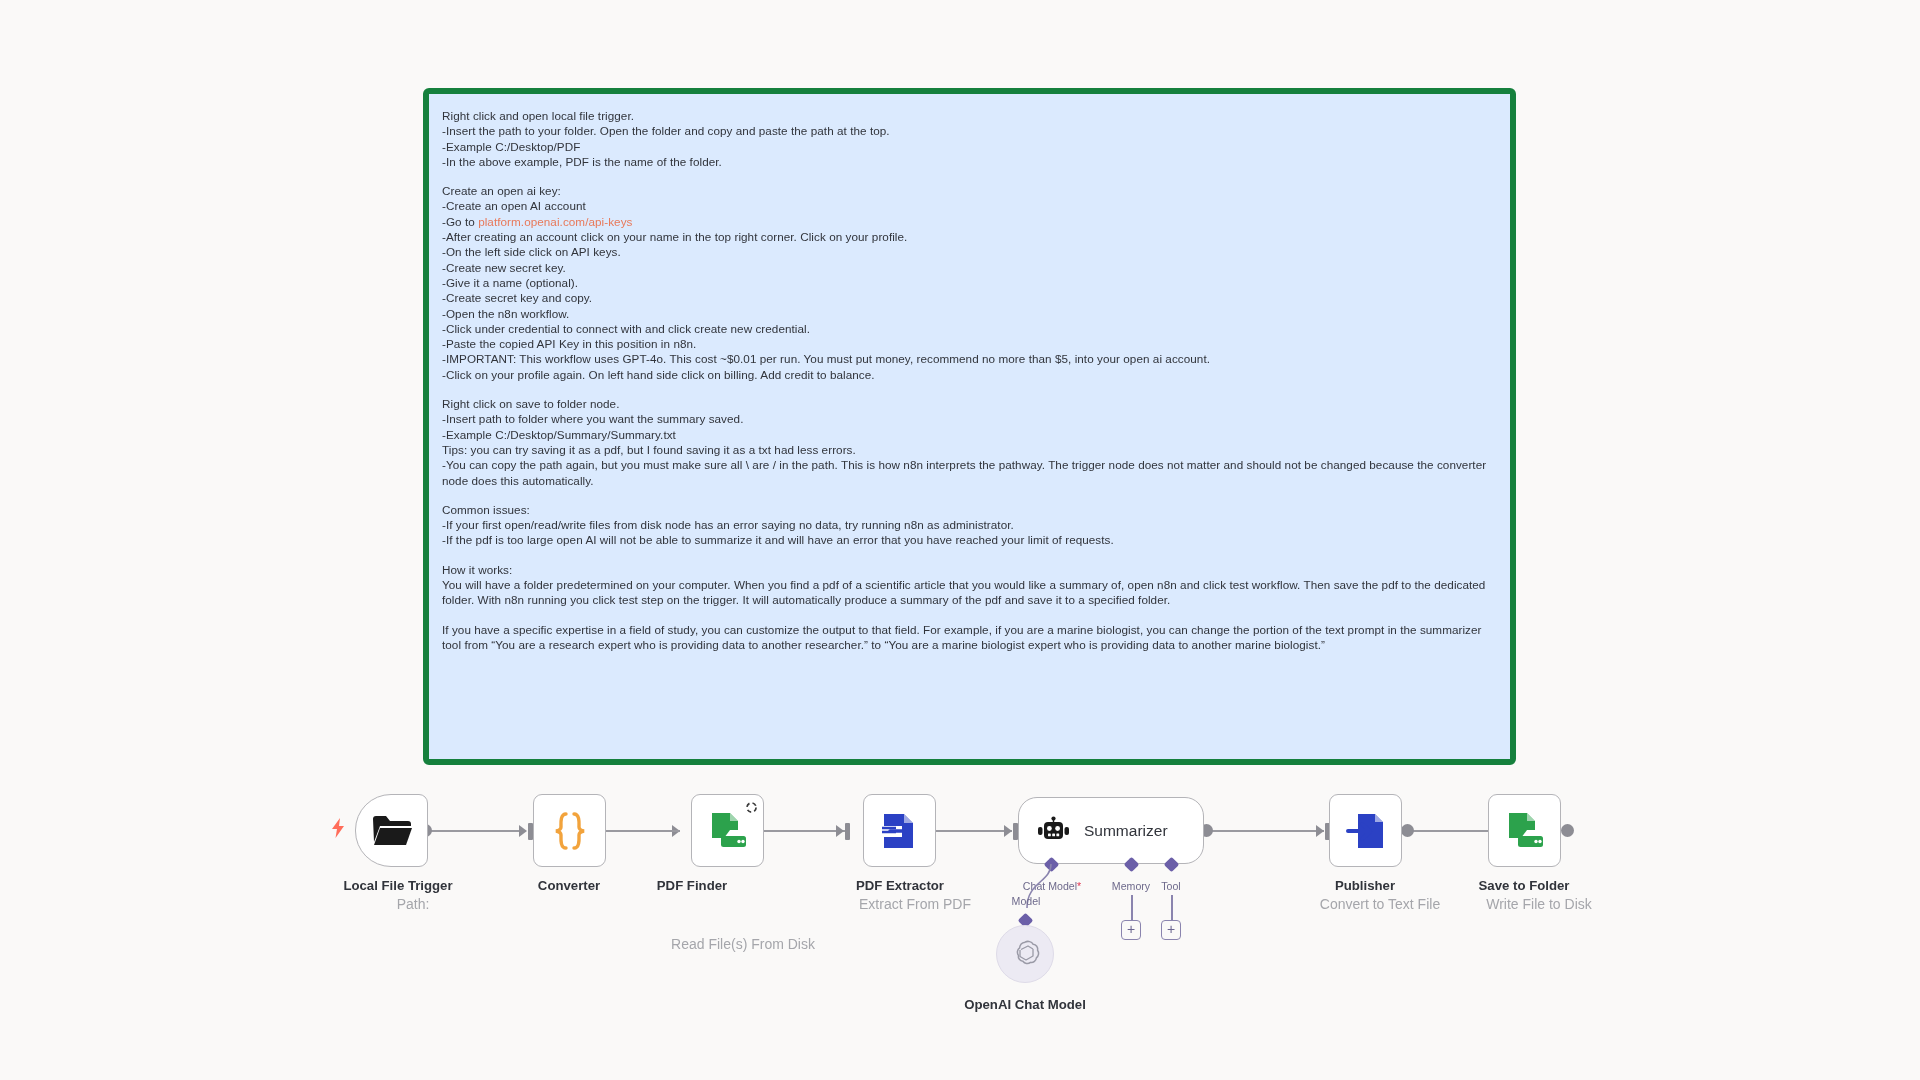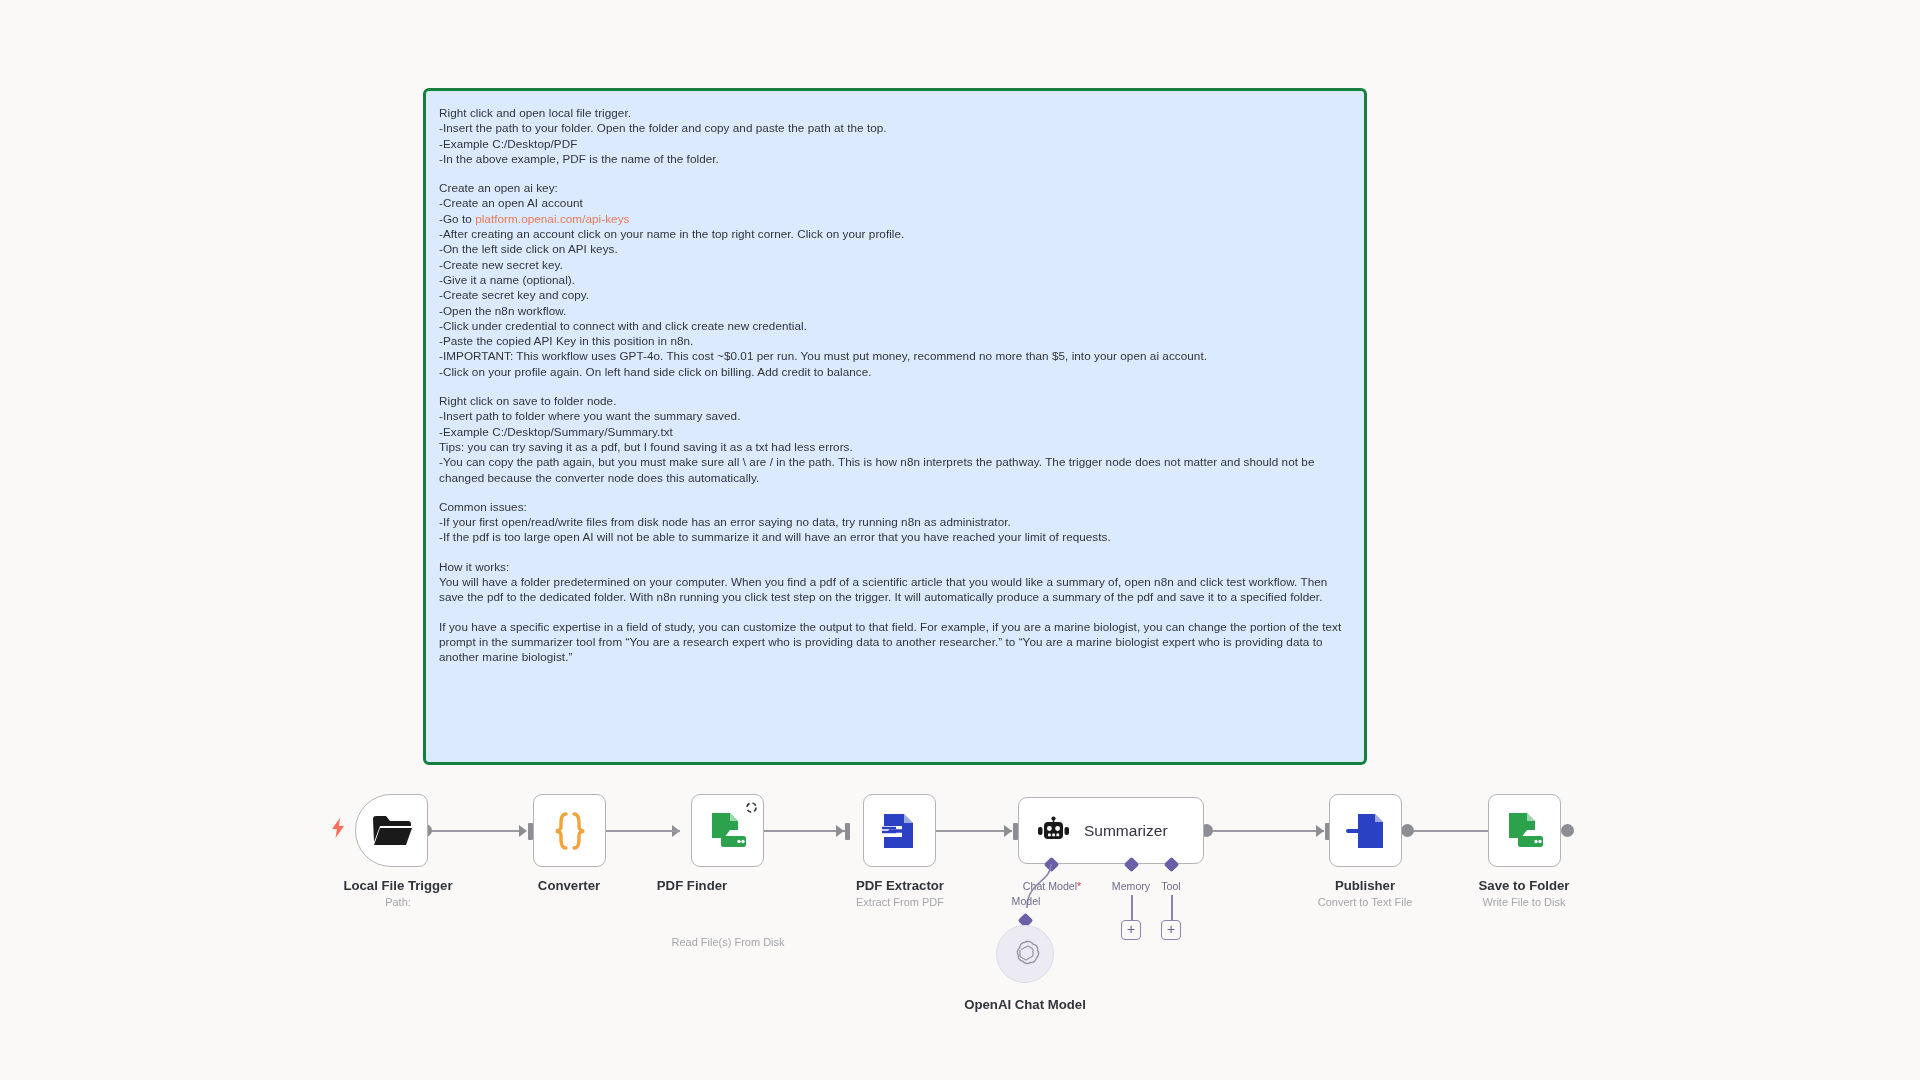--- a/index.html
+++ b/index.html
@@ -13,23 +13,23 @@
   #canvas {
     position: relative;
     width: 1920px; height: 1080px;
     background: #faf9f8;
   }
 
   
   #sticky-note {
     position: absolute;
     left: 423px; top: 88px;
-    width: 944px; height: 677px;
+    width: 1093px; height: 677px;
     background: #dbeafe;
-    border: 3px solid #15803d;
+    border: 6px solid #15803d;
     border-radius: 6px;
     padding: 14px 13px 0 13px;
   }
   .note-block { margin-bottom: 14px; }
   .note-line {
     font-size: 11.7px;
     line-height: 15.3px;
     color: #31343b;
     white-space: pre-wrap;
     letter-spacing: 0.005em;
@@ -47,21 +47,21 @@
     justify-content: center;
   }
   .node.square { width: 73px; height: 73px; }
   .node.trigger {
     width: 73px; height: 73px;
     border-top-left-radius: 36px;
     border-bottom-left-radius: 36px;
   }
   .node.agent {
     width: 186px; height: 67px;
-    border-radius: 9px;
+    border-radius: 19px;
     justify-content: flex-start;
     padding-left: 18px;
     gap: 14px;
   }
   .agent-title {
     font-size: 15.5px;
     color: #31343b;
     font-weight: 400;
   }
 
@@ -70,24 +70,25 @@
     text-align: center;
     font-size: 13.2px;
     font-weight: bold;
     color: #31343b;
     white-space: nowrap;
     transform: translateX(-50%);
   }
   .node-sublabel {
     position: absolute;
     text-align: center;
-    font-size: 11px;
+    font-size: 14px;
     color: #a5a6ab;
     white-space: nowrap;
     transform: translateX(-50%);
+    margin-left: 15px;
   }
 
   
   .edge-line {
     position: absolute;
     height: 2px;
     background: #9a9aa0;
   }
   .out-dot {
     position: absolute;

